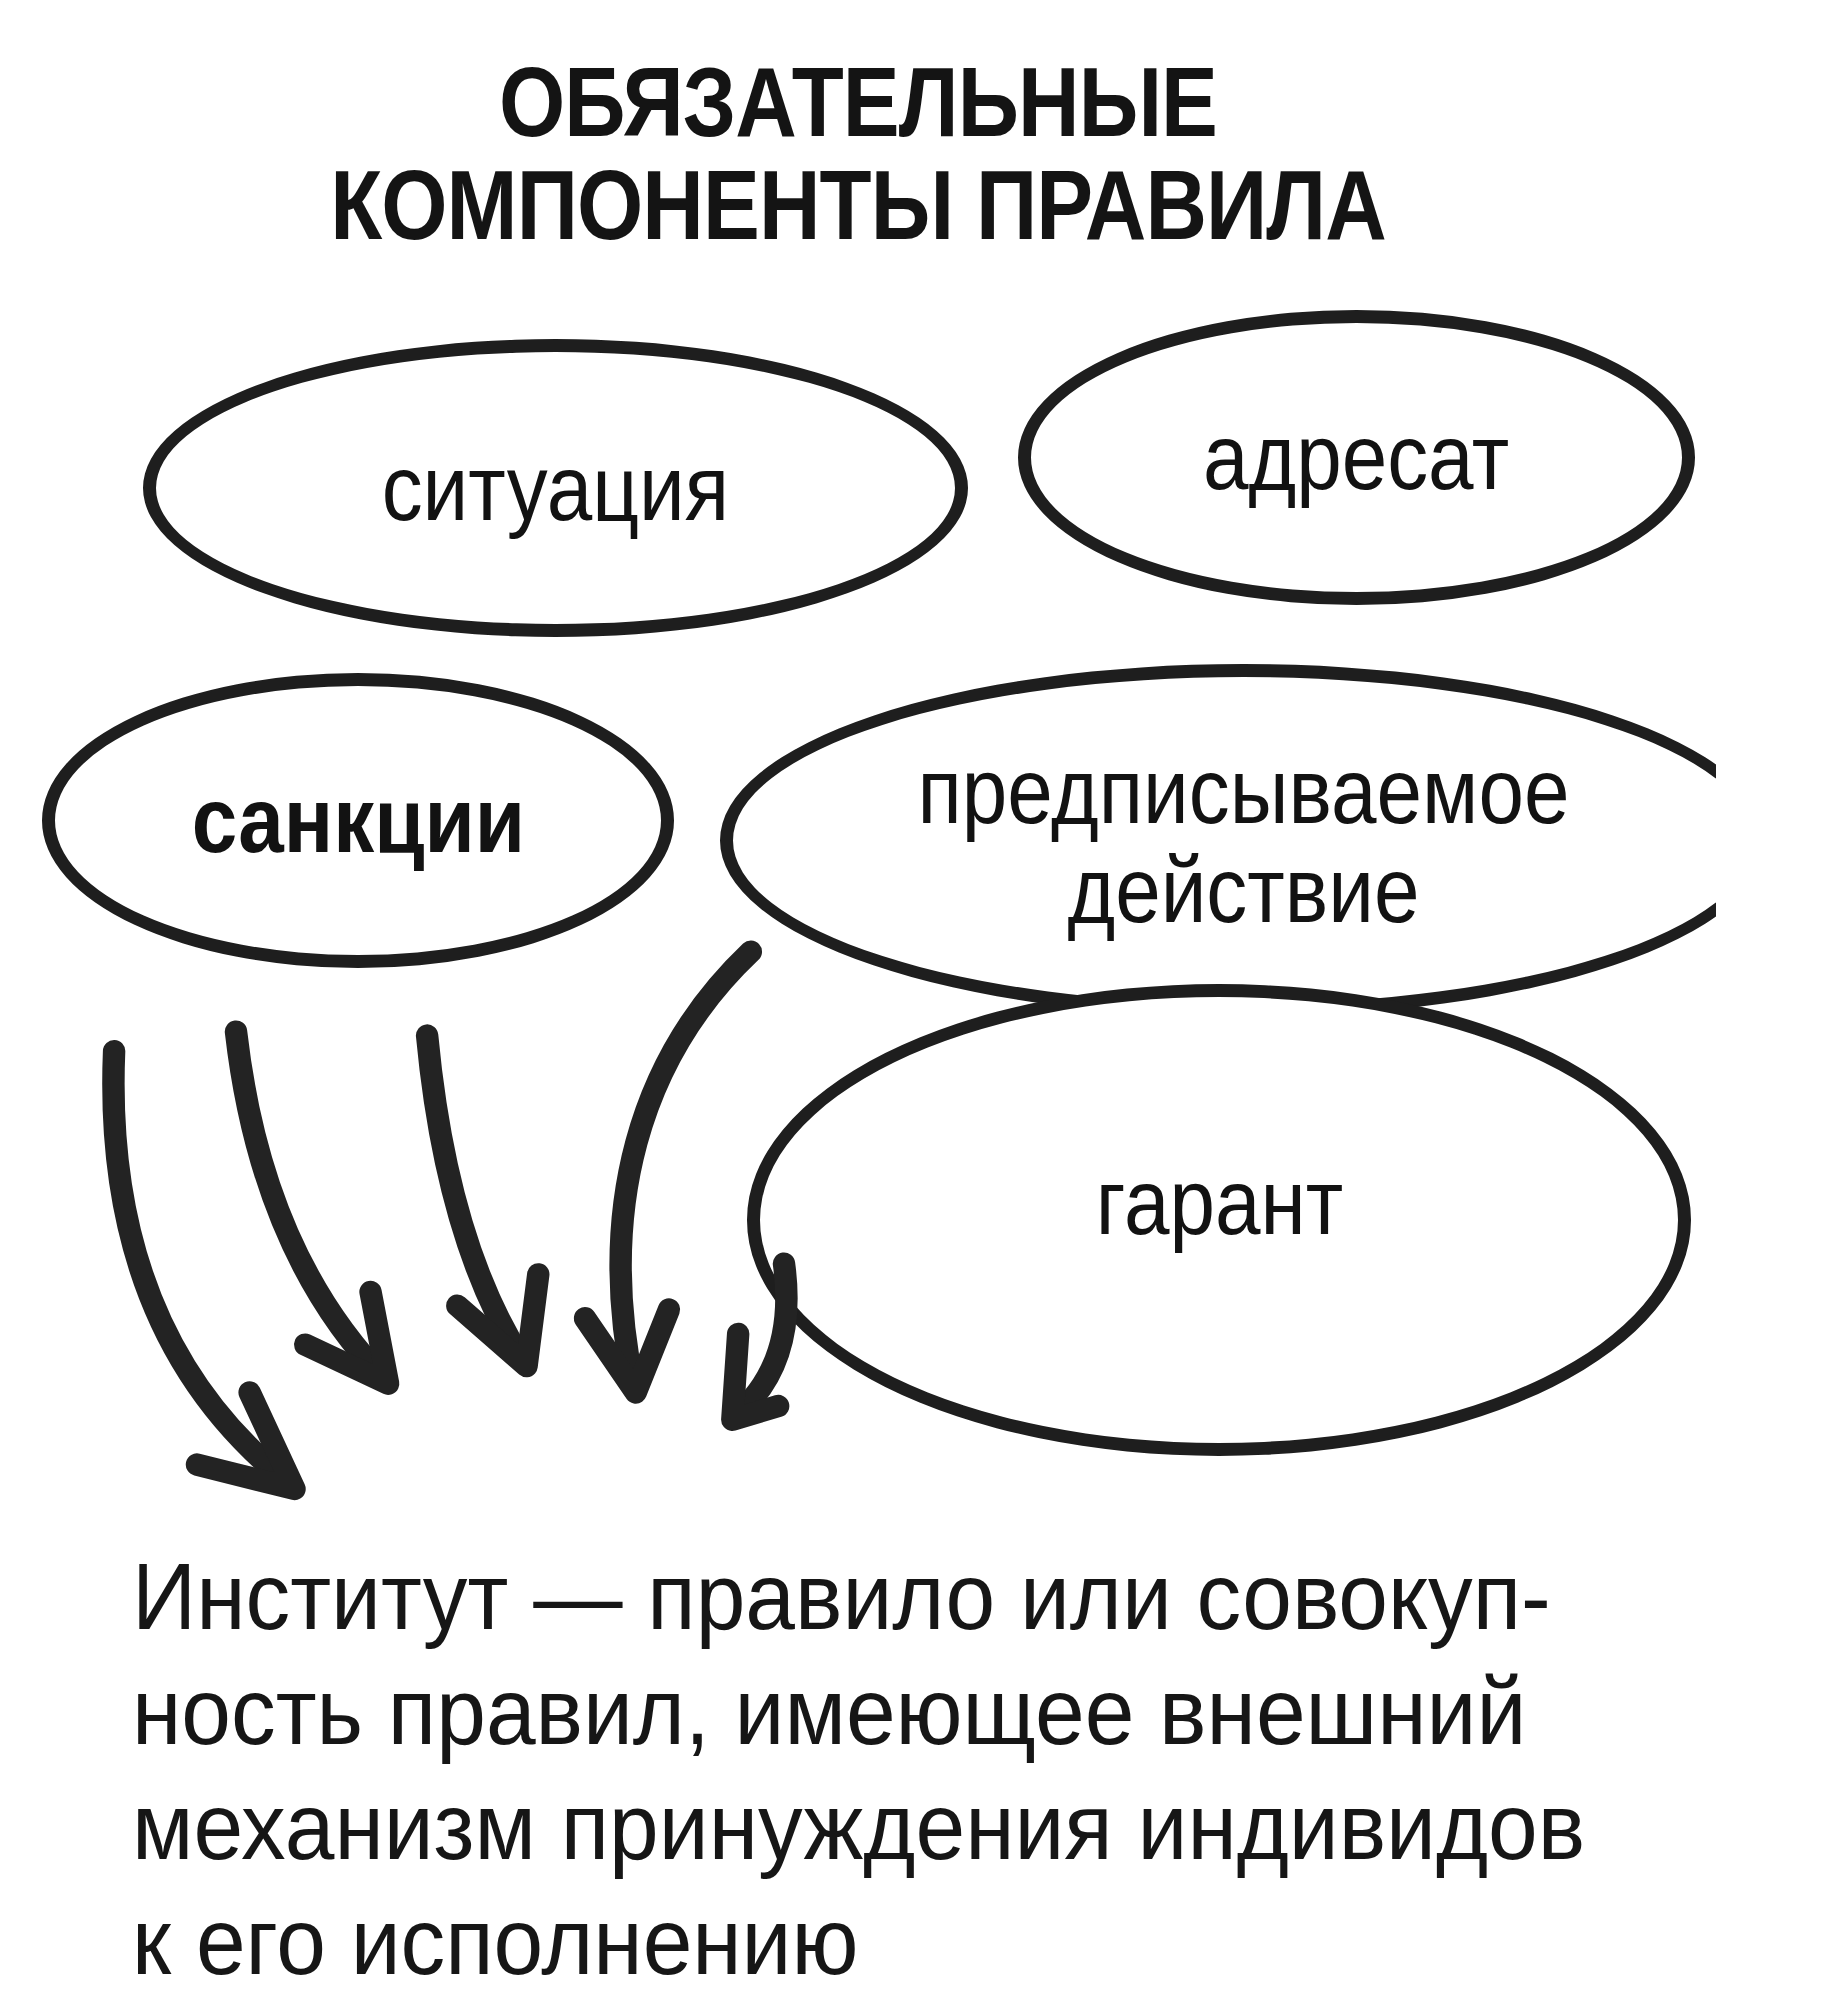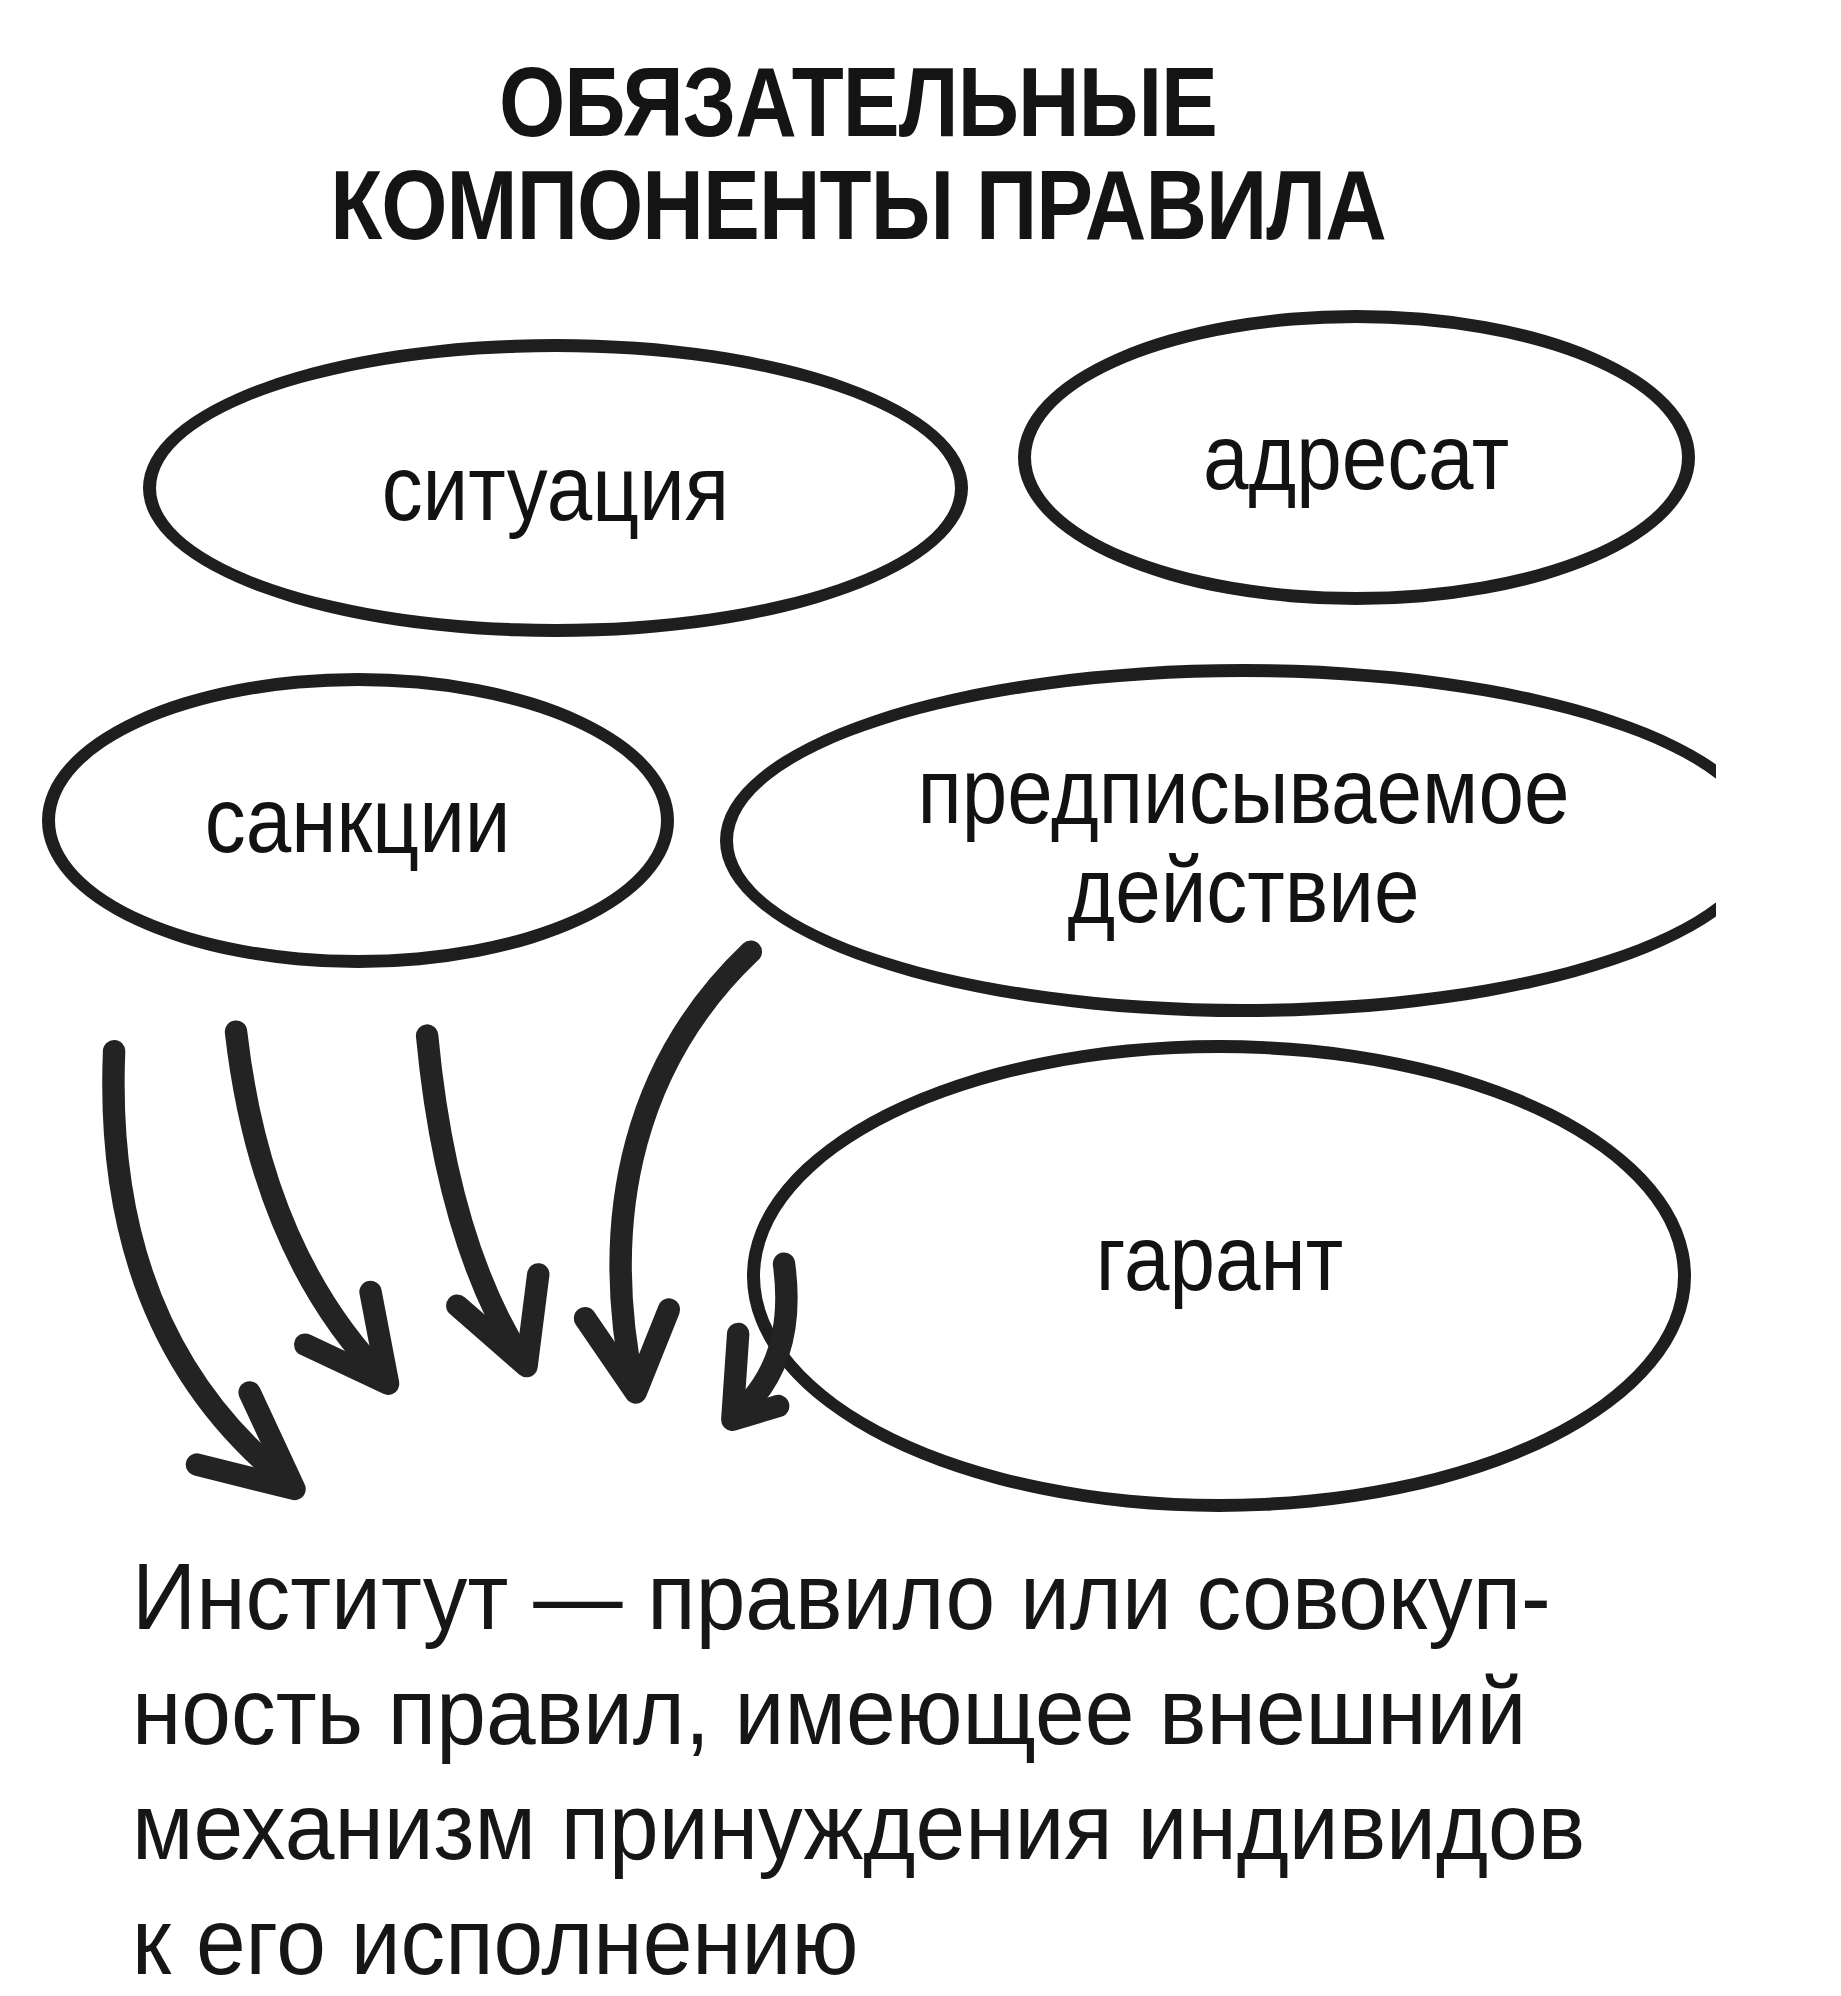--- a/index.html
+++ b/index.html
@@ -37,23 +37,23 @@
   .ellipse .label{
     font-size:93px;
     line-height:1.06;
     color:#121212;
     transform:scaleX(0.88);
     transform-origin:50% 50%;
     white-space:nowrap;
   }
   .el-situation {left:143px; top:339px;  width:825px;  height:298px;}
   .el-addressee {left:1018px;top:310px;  width:677px;  height:295px;}
-  .el-sanctions {left:42px;  top:673px;  width:632px;  height:295px;}
+  .el-sanctions {left:42px;  top:673px;  width:632px;  height:295px;font-weight:bold;}
   .el-prescribed{left:720px; top:664px;  width:1047px; height:353px;}
-  .el-guarantor {left:747px; top:1040px; width:944px;  height:472px;text-align:center;}
+  .el-guarantor {left:747px; top:984px; width:944px;  height:472px;text-align:center;}
   .el-guarantor .label{position:relative;top:-17.6px;}
   .arrows{
     position:absolute;left:0;top:0;width:1841px;height:1996px;
   }
   .arrows path{
     fill:none;
     stroke:#232323;
     stroke-width:23px;
     stroke-linecap:round;
     stroke-linejoin:round;

